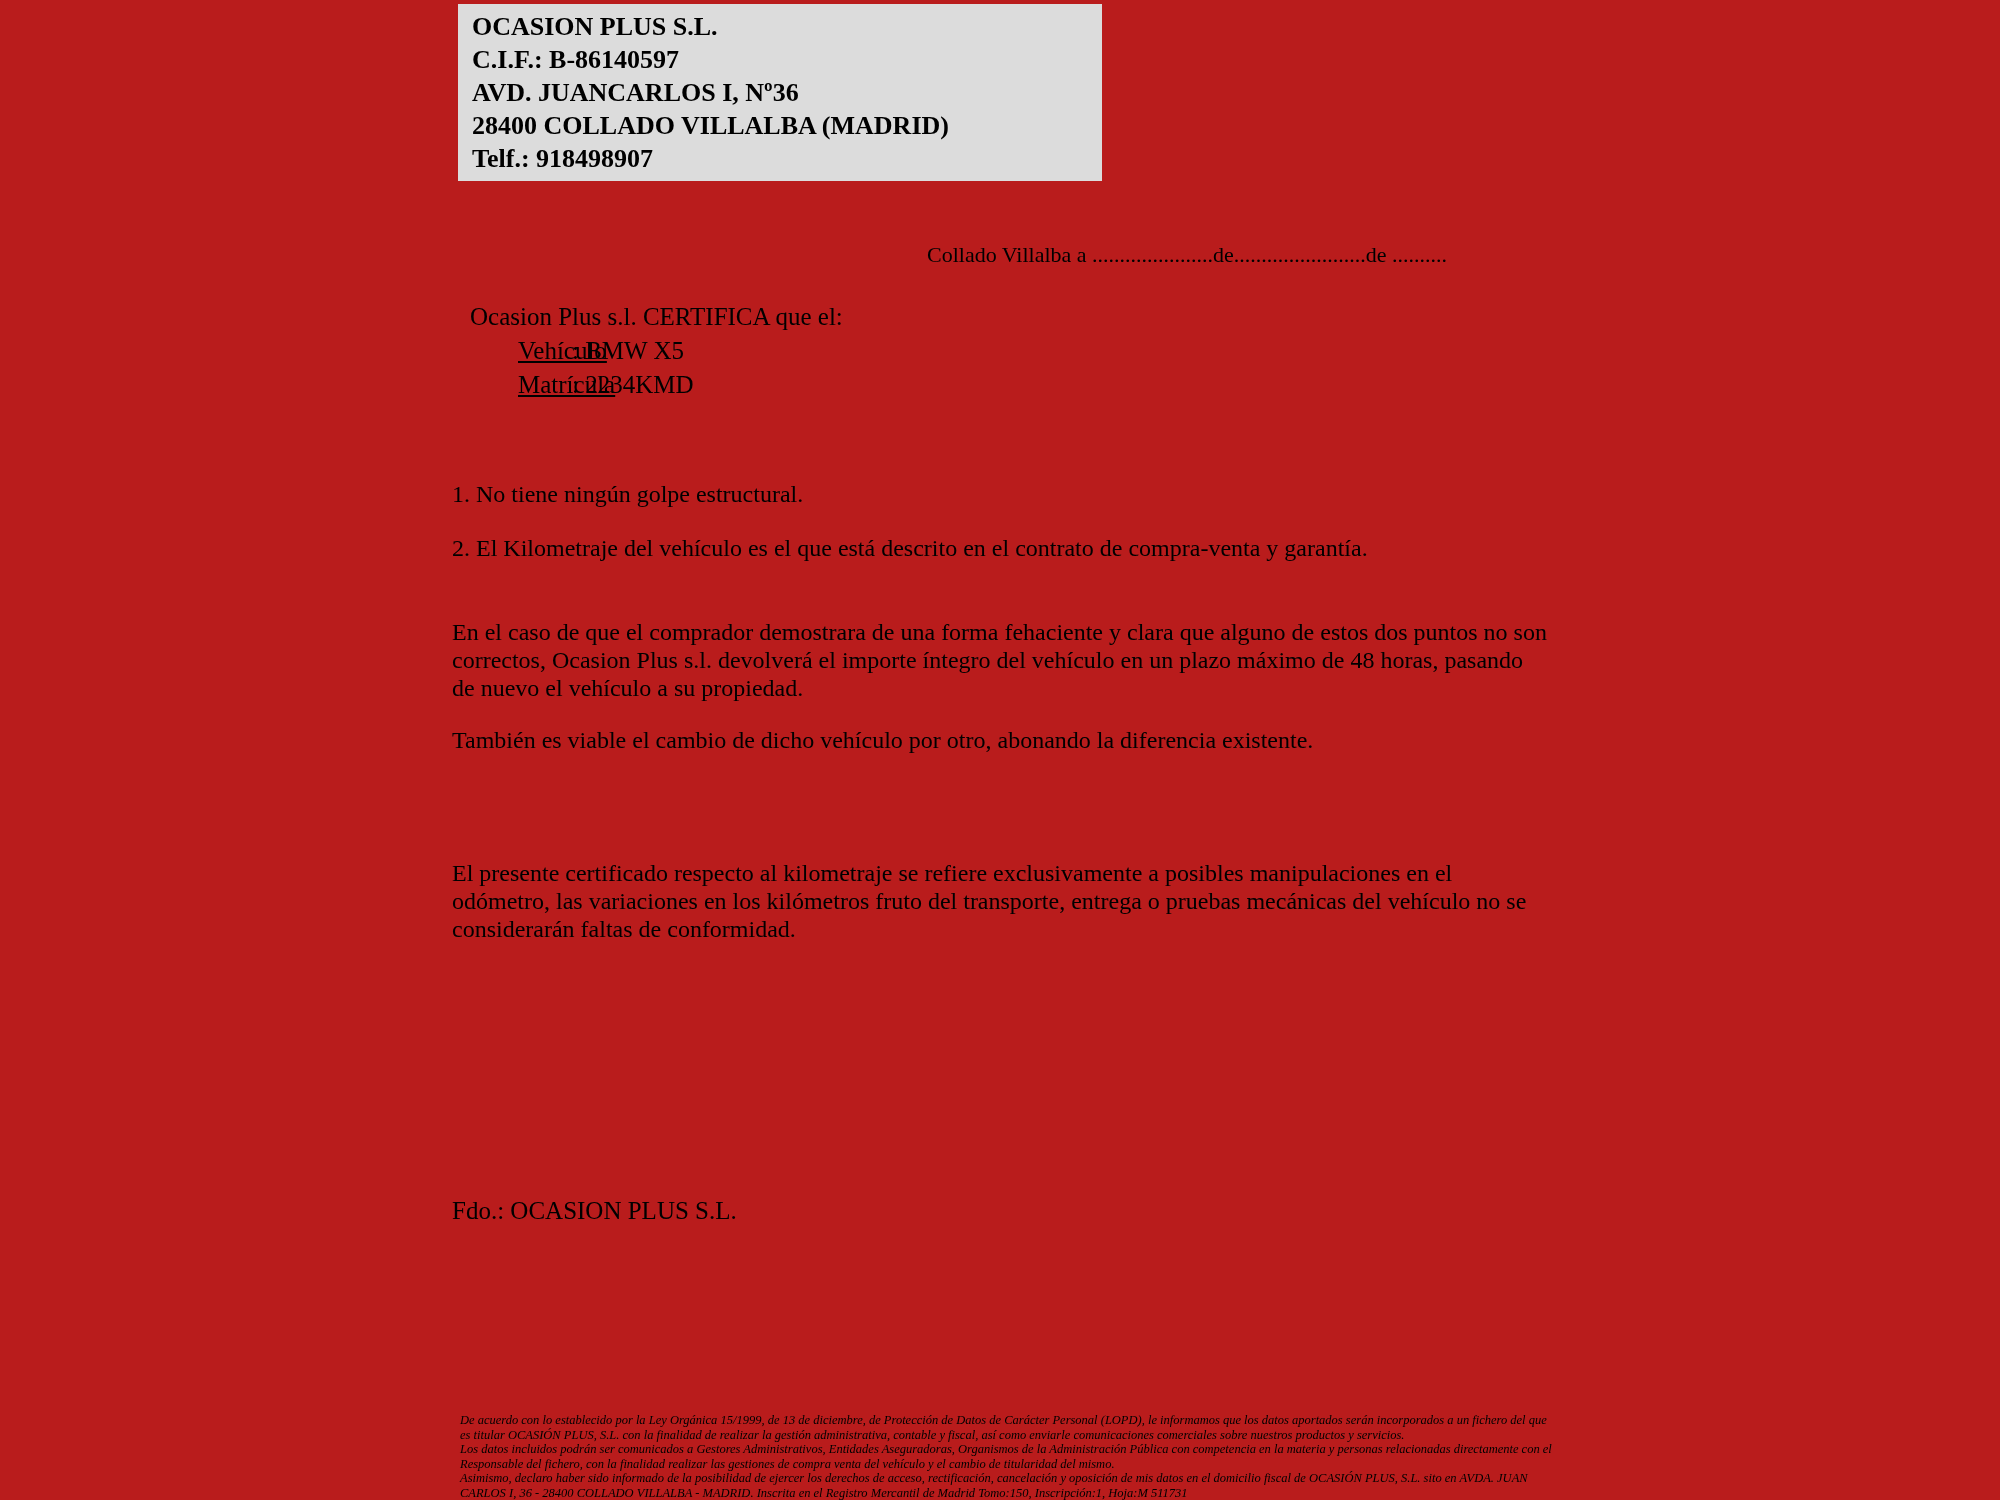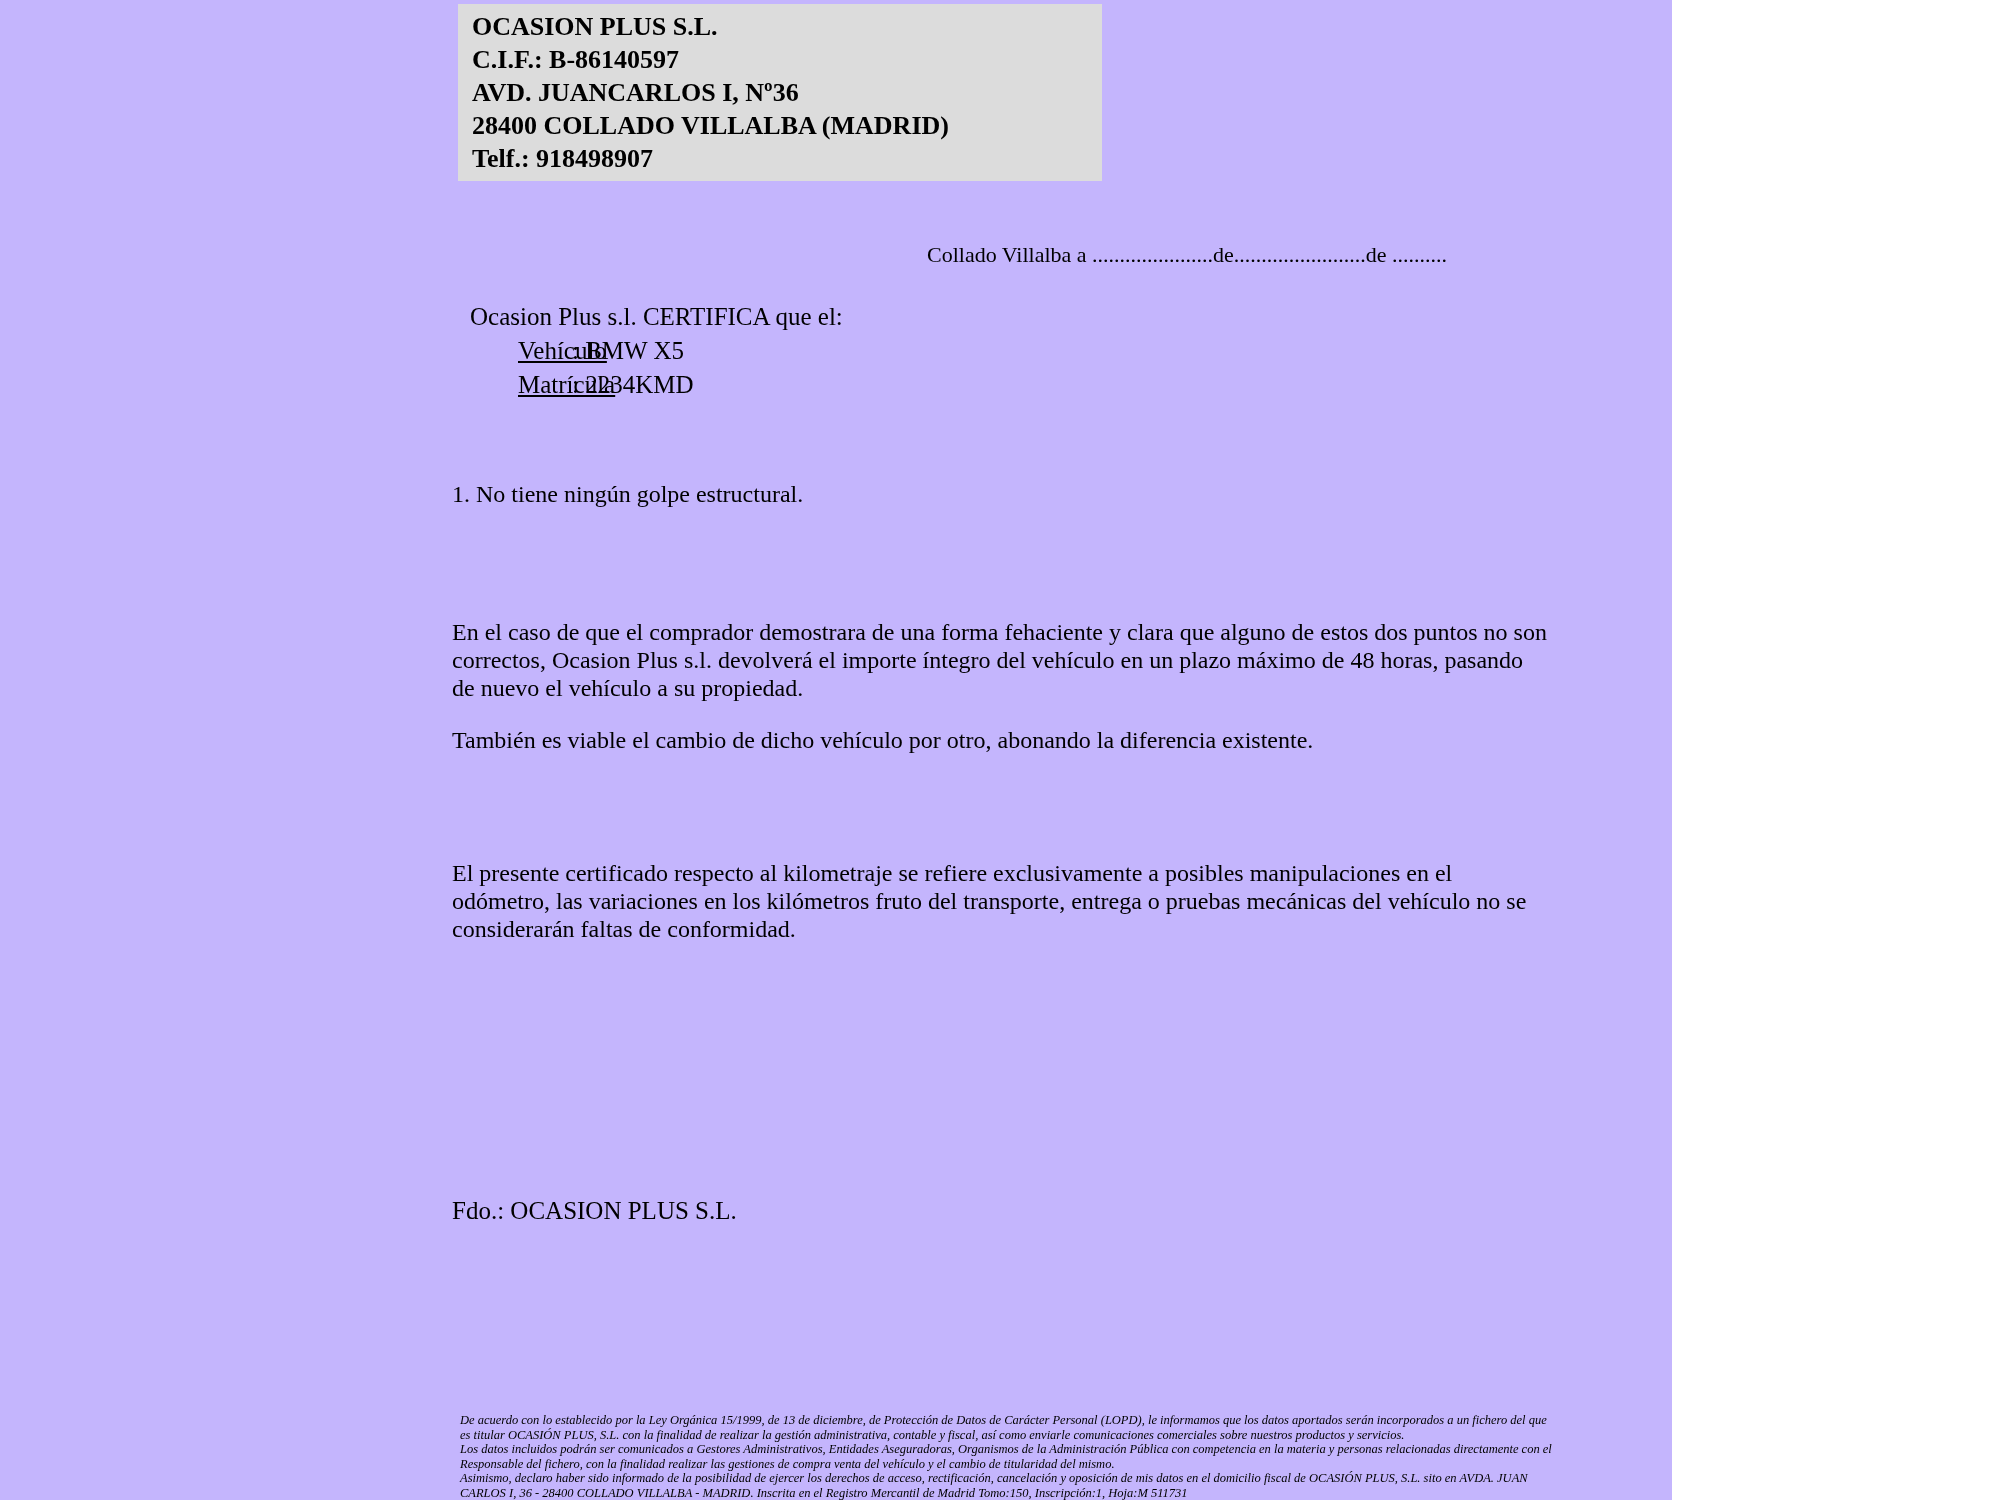--- a/index.html
+++ b/index.html
@@ -3,23 +3,23 @@
 <meta charset="utf-8">
 <title>Document</title>
 <style>
   html, body {
     margin: 0;
     padding: 0;
     background: #ffffff;
   }
   .page {
     position: relative;
-    width: 1672px;
+    width: 2000px;
     height: 1500px;
-    background: #c4b5fd;
+    background: #b91c1c;
     font-family: "Liberation Serif", serif;
     color: #000000;
     overflow: hidden;
   }
   .header-box {
     position: absolute;
     left: 458px;
     top: 4px;
     width: 644px;
     box-sizing: border-box;
@@ -112,20 +112,21 @@
     <div>Ocasion Plus s.l. CERTIFICA que el:</div>
     <div>
       <span class="cert-label-wrap"><span class="underlined">Vehículo</span></span><span>: BMW X5</span>
     </div>
     <div>
       <span class="cert-label-wrap"><span class="underlined">Matrícula</span></span><span>: 2234KMD</span>
     </div>
   </div>
 
   <div class="point point-1">1. No tiene ningún golpe estructural.</div>
+  <div class="point point-2">2. El Kilometraje del vehículo es el que está descrito en el contrato de compra-venta y garantía.</div>
 
   <div class="para para-1">En el caso de que el comprador demostrara de una forma fehaciente y clara que alguno de estos dos puntos no son correctos, Ocasion Plus s.l. devolverá el importe íntegro del vehículo en un plazo máximo de 48 horas, pasando de nuevo el vehículo a su propiedad.</div>
   <div class="para para-2">También es viable el cambio de dicho vehículo por otro, abonando la diferencia existente.</div>
   <div class="para para-4">El presente certificado respecto al kilometraje se refiere exclusivamente a posibles manipulaciones en el odómetro, las variaciones en los kilómetros fruto del transporte, entrega o pruebas mecánicas del vehículo no se considerarán faltas de conformidad.</div>
 
   <div class="signature">Fdo.: OCASION PLUS S.L.</div>
 
   <div class="legal">
     <p>De acuerdo con lo establecido por la Ley Orgánica 15/1999, de 13 de diciembre, de Protección de Datos de Carácter Personal (LOPD), le informamos que los datos aportados serán incorporados a un fichero del que es titular OCASIÓN PLUS, S.L. con la finalidad de realizar la gestión administrativa, contable y fiscal, así como enviarle comunicaciones comerciales sobre nuestros productos y servicios.</p>
     <p>Los datos incluidos podrán ser comunicados a Gestores Administrativos, Entidades Aseguradoras, Organismos de la Administración Pública con competencia en la materia y personas relacionadas directamente con el Responsable del fichero, con la finalidad realizar las gestiones de compra venta del vehículo y el cambio de titularidad del mismo.</p>

